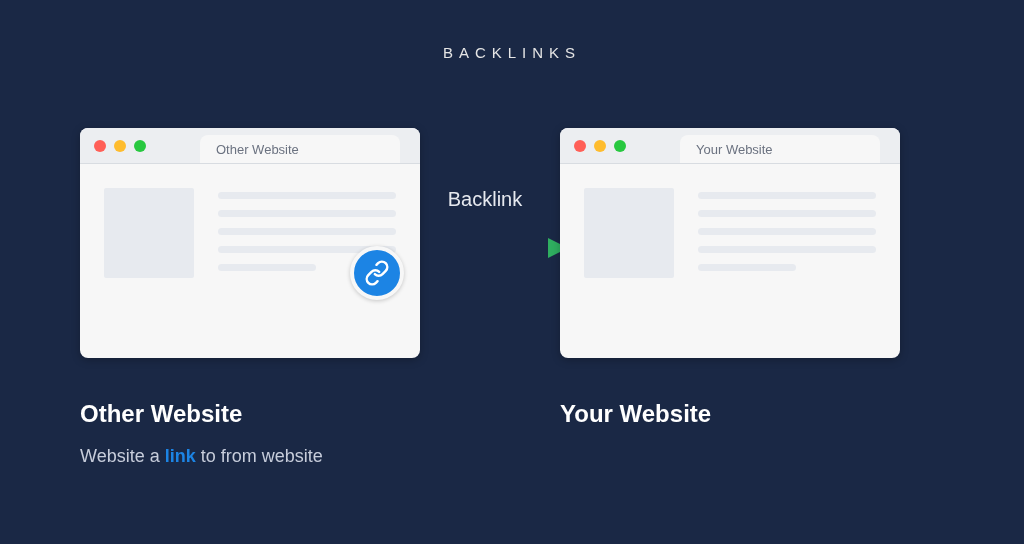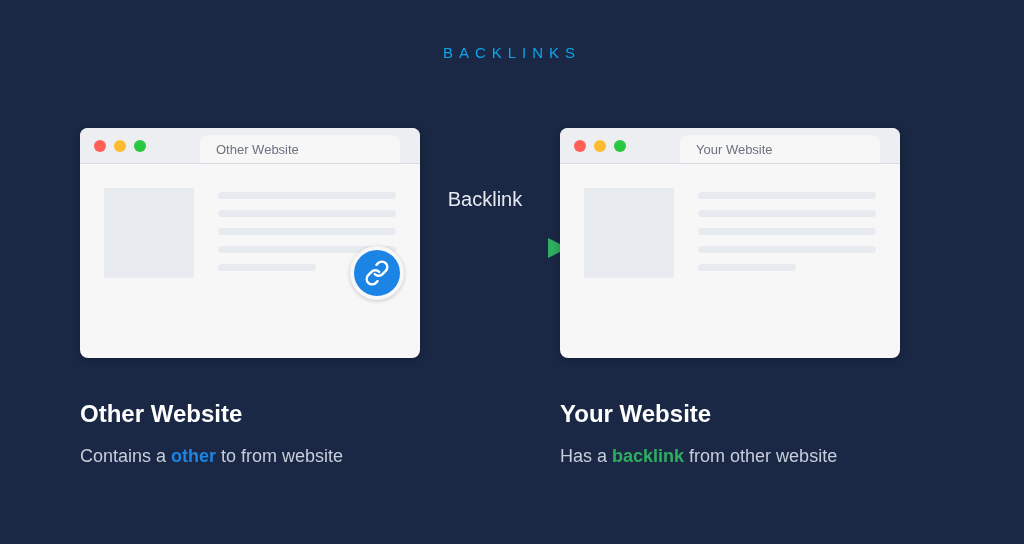--- a/index.html
+++ b/index.html
@@ -8,21 +8,21 @@
     background: #1a2845;
     font-family: -apple-system, BlinkMacSystemFont, "Segoe UI", Arial, sans-serif;
     position: relative;
     overflow: hidden;
   }
   .title {
     position: absolute;
     top: 44px;
     left: 0; right: 0;
     text-align: center;
-    color: #0ea5e9;
+    color: #e5e5e5;
     font-size: 15px;
     letter-spacing: 6px;
     font-weight: 400;
   }
 
   .browser {
     position: absolute;
     width: 340px;
     height: 230px;
     background: #f7f7f7;
@@ -217,22 +217,19 @@
       <div class="line"></div>
       <div class="line"></div>
       <div class="line line-short"></div>
     </div>
   </div>
 </div>
 
 <div class="caption-block caption-left">
   <div class="caption-heading">Other Website</div>
   <div class="caption-text">
-    <span>Contains a </span><span class="hl-blue">other</span><span> to from website</span>
+    <span>Website a </span><span class="hl-blue">link</span><span> to from website</span>
   </div>
 </div>
 
 <div class="caption-block caption-right">
   <div class="caption-heading">Your Website</div>
-  <div class="caption-text">
-    <span>Has a </span><span class="hl-green">backlink</span><span> from other website</span>
-  </div>
 </div>
 
 </body></html>

